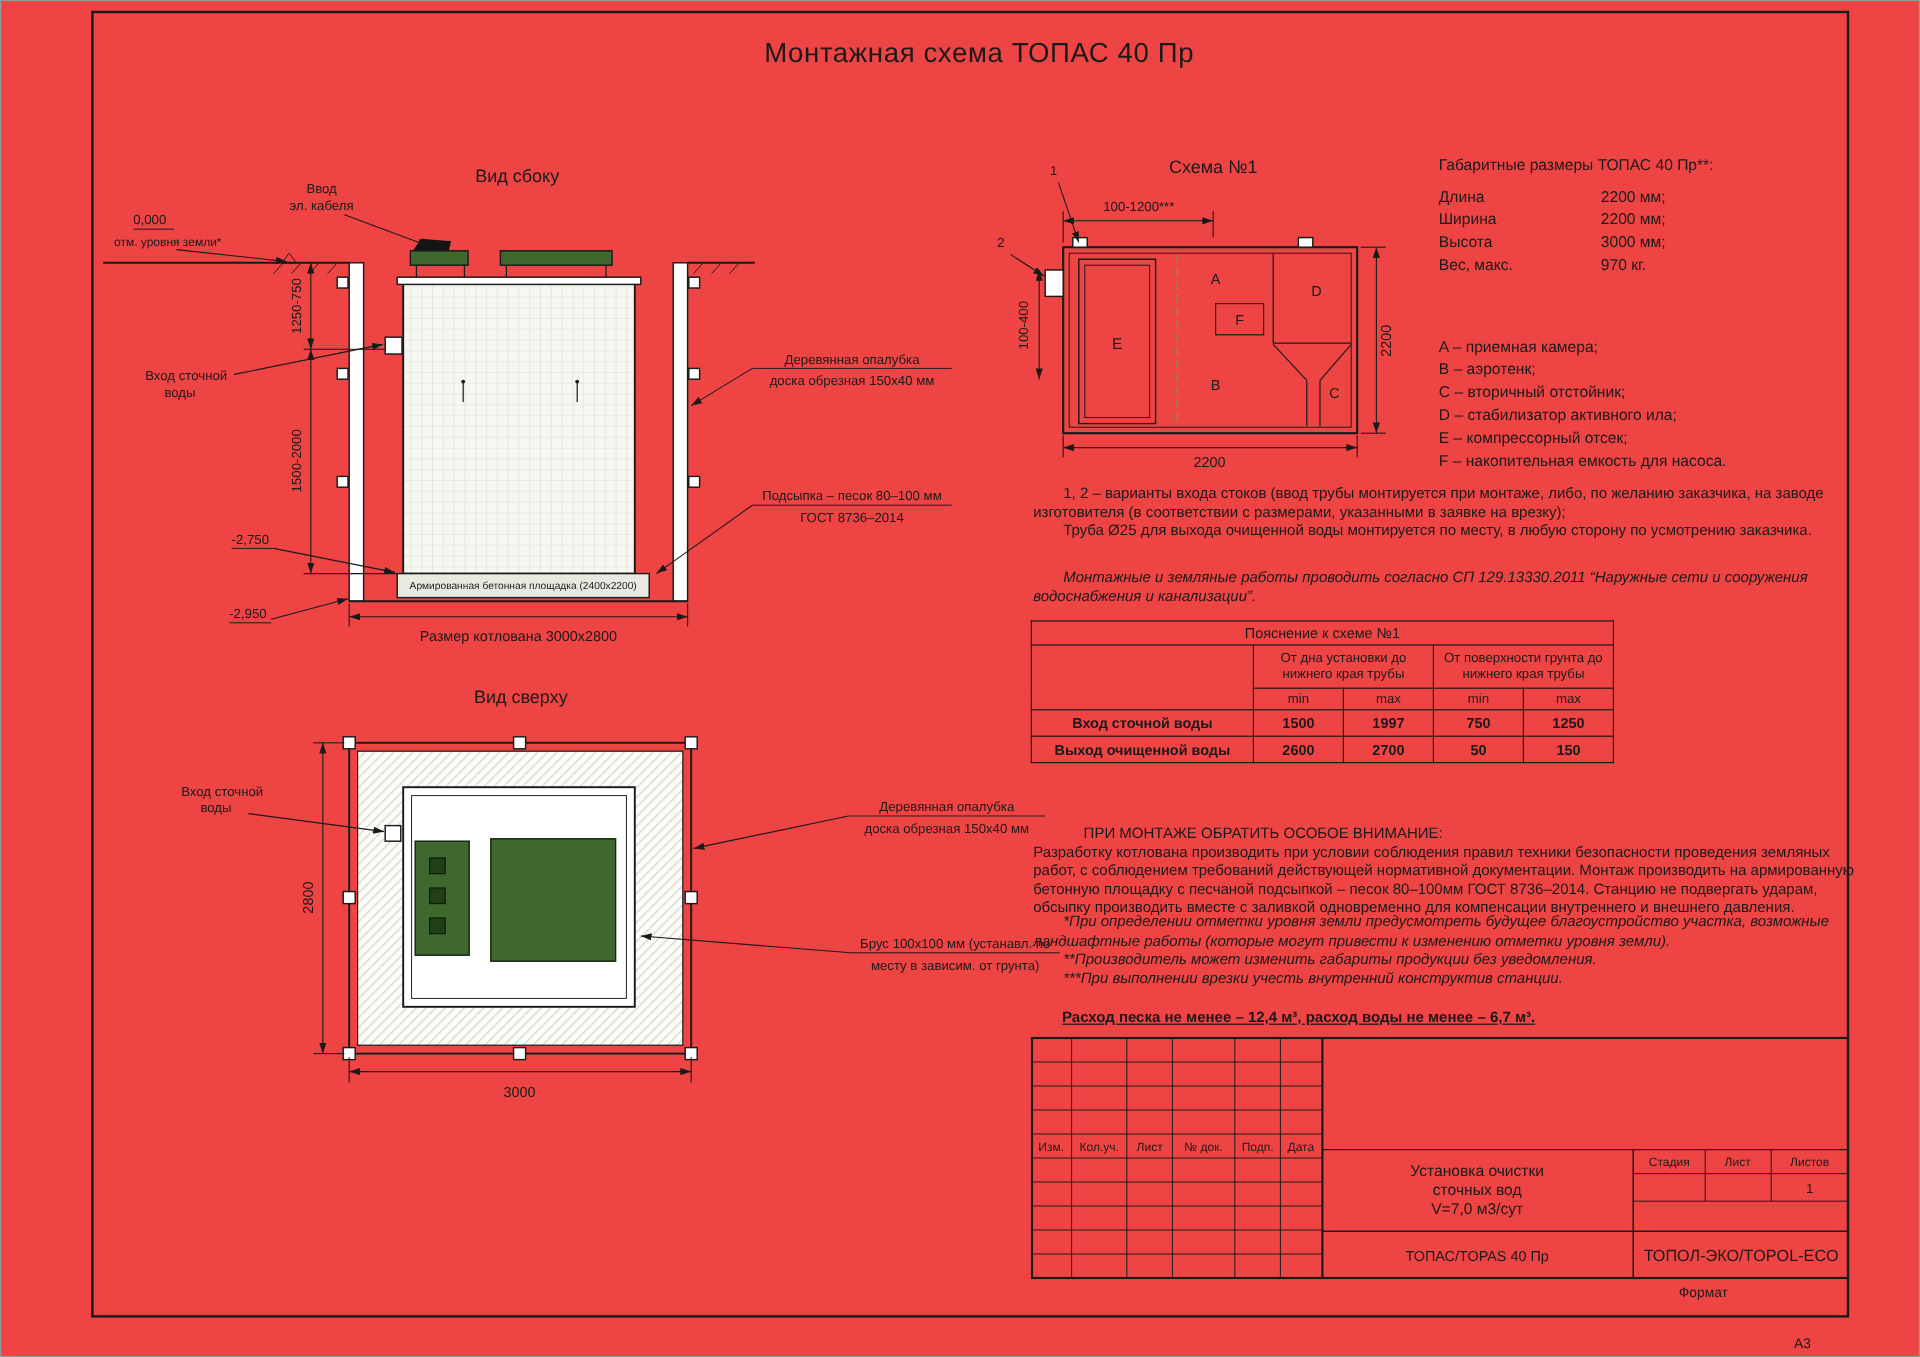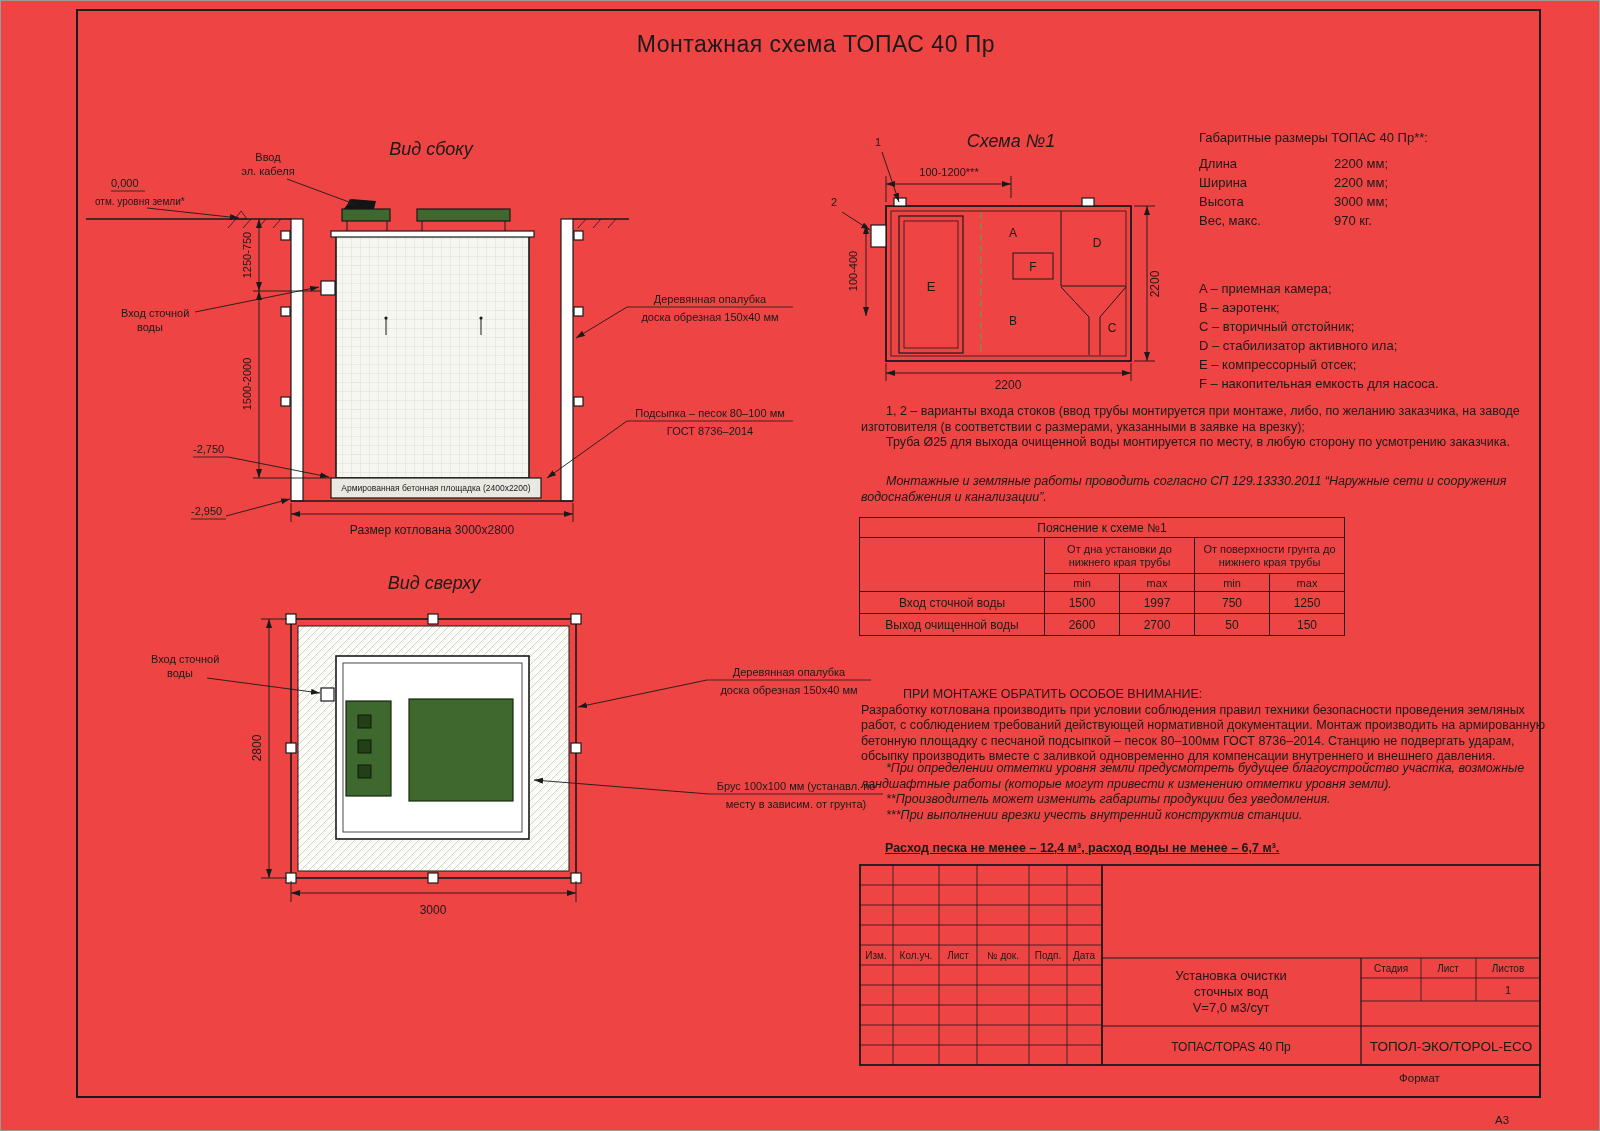--- a/index.html
+++ b/index.html
@@ -4,34 +4,34 @@
 <style>
   * { margin:0; padding:0; box-sizing:border-box; }
   html,body { width:1600px; height:1131px; }
   body { position:relative; background:#fff; font-family:"Liberation Sans", sans-serif; color:#1a1a1a; }
   .sheet { position:absolute; inset:0; background:#ef4444; border:1px solid #9a9a9a; }
   .frame { position:absolute; left:75px; top:8px; width:1465px; height:1089px; border:2px solid #1a1a1a; }
   .abs { position:absolute; }
   .ctr { text-align:center; }
   .it { font-style:italic; }
   .main-title { font-size:23px; letter-spacing:0.5px; }
-  .sec-title { font-size:18px;font-style:italic; }
+  .sec-title { font-size:15px; }
   .txt { font-size:12.5px; line-height:15.5px; }
   .txt p { margin:0; text-indent:25px; }
   .gab-title { font-size:13px; }
   .gab-row { font-size:13px; line-height:19px; }
   .gab-row .gl { display:inline-block; width:135px; }
   .legend-line { font-size:13px; line-height:19px; }
   .underl { text-decoration:underline; }
   table.exp { border-collapse:collapse; font-size:12px; table-layout:fixed; }
   table.exp td { border:1px solid #1a1a1a; text-align:center; padding:0 3px; vertical-align:middle; }
   table.exp td.grp { font-size:11px; line-height:12.5px; }
   table.exp td.mm { font-size:11px; height:18px; }
   table.exp td.cap { height:20px; }
-  table.exp td.dat { height:22px; }
+  table.exp td.dat { height:22px;font-weight:bold; }
   svg { overflow:visible; }
   svg text { font-family:"Liberation Sans", sans-serif; fill:#1a1a1a; }
   .sw18 { stroke:#1a1a1a; stroke-width:1.8; fill:none; }
   .sw16 { stroke:#1a1a1a; stroke-width:1.6; fill:none; }
   .sw12 { stroke:#1a1a1a; stroke-width:1.2; fill:none; }
   .sw10 { stroke:#1a1a1a; stroke-width:1; fill:none; }
   .sw08 { stroke:#1a1a1a; stroke-width:0.8; fill:none; }
   .diml { stroke:#1a1a1a; stroke-width:0.9; fill:none; }
   .wf { fill:#fff; stroke:#1a1a1a; stroke-width:1.2; }
   .t85 { font-size:8.5px; } .t10 { font-size:10px; }

